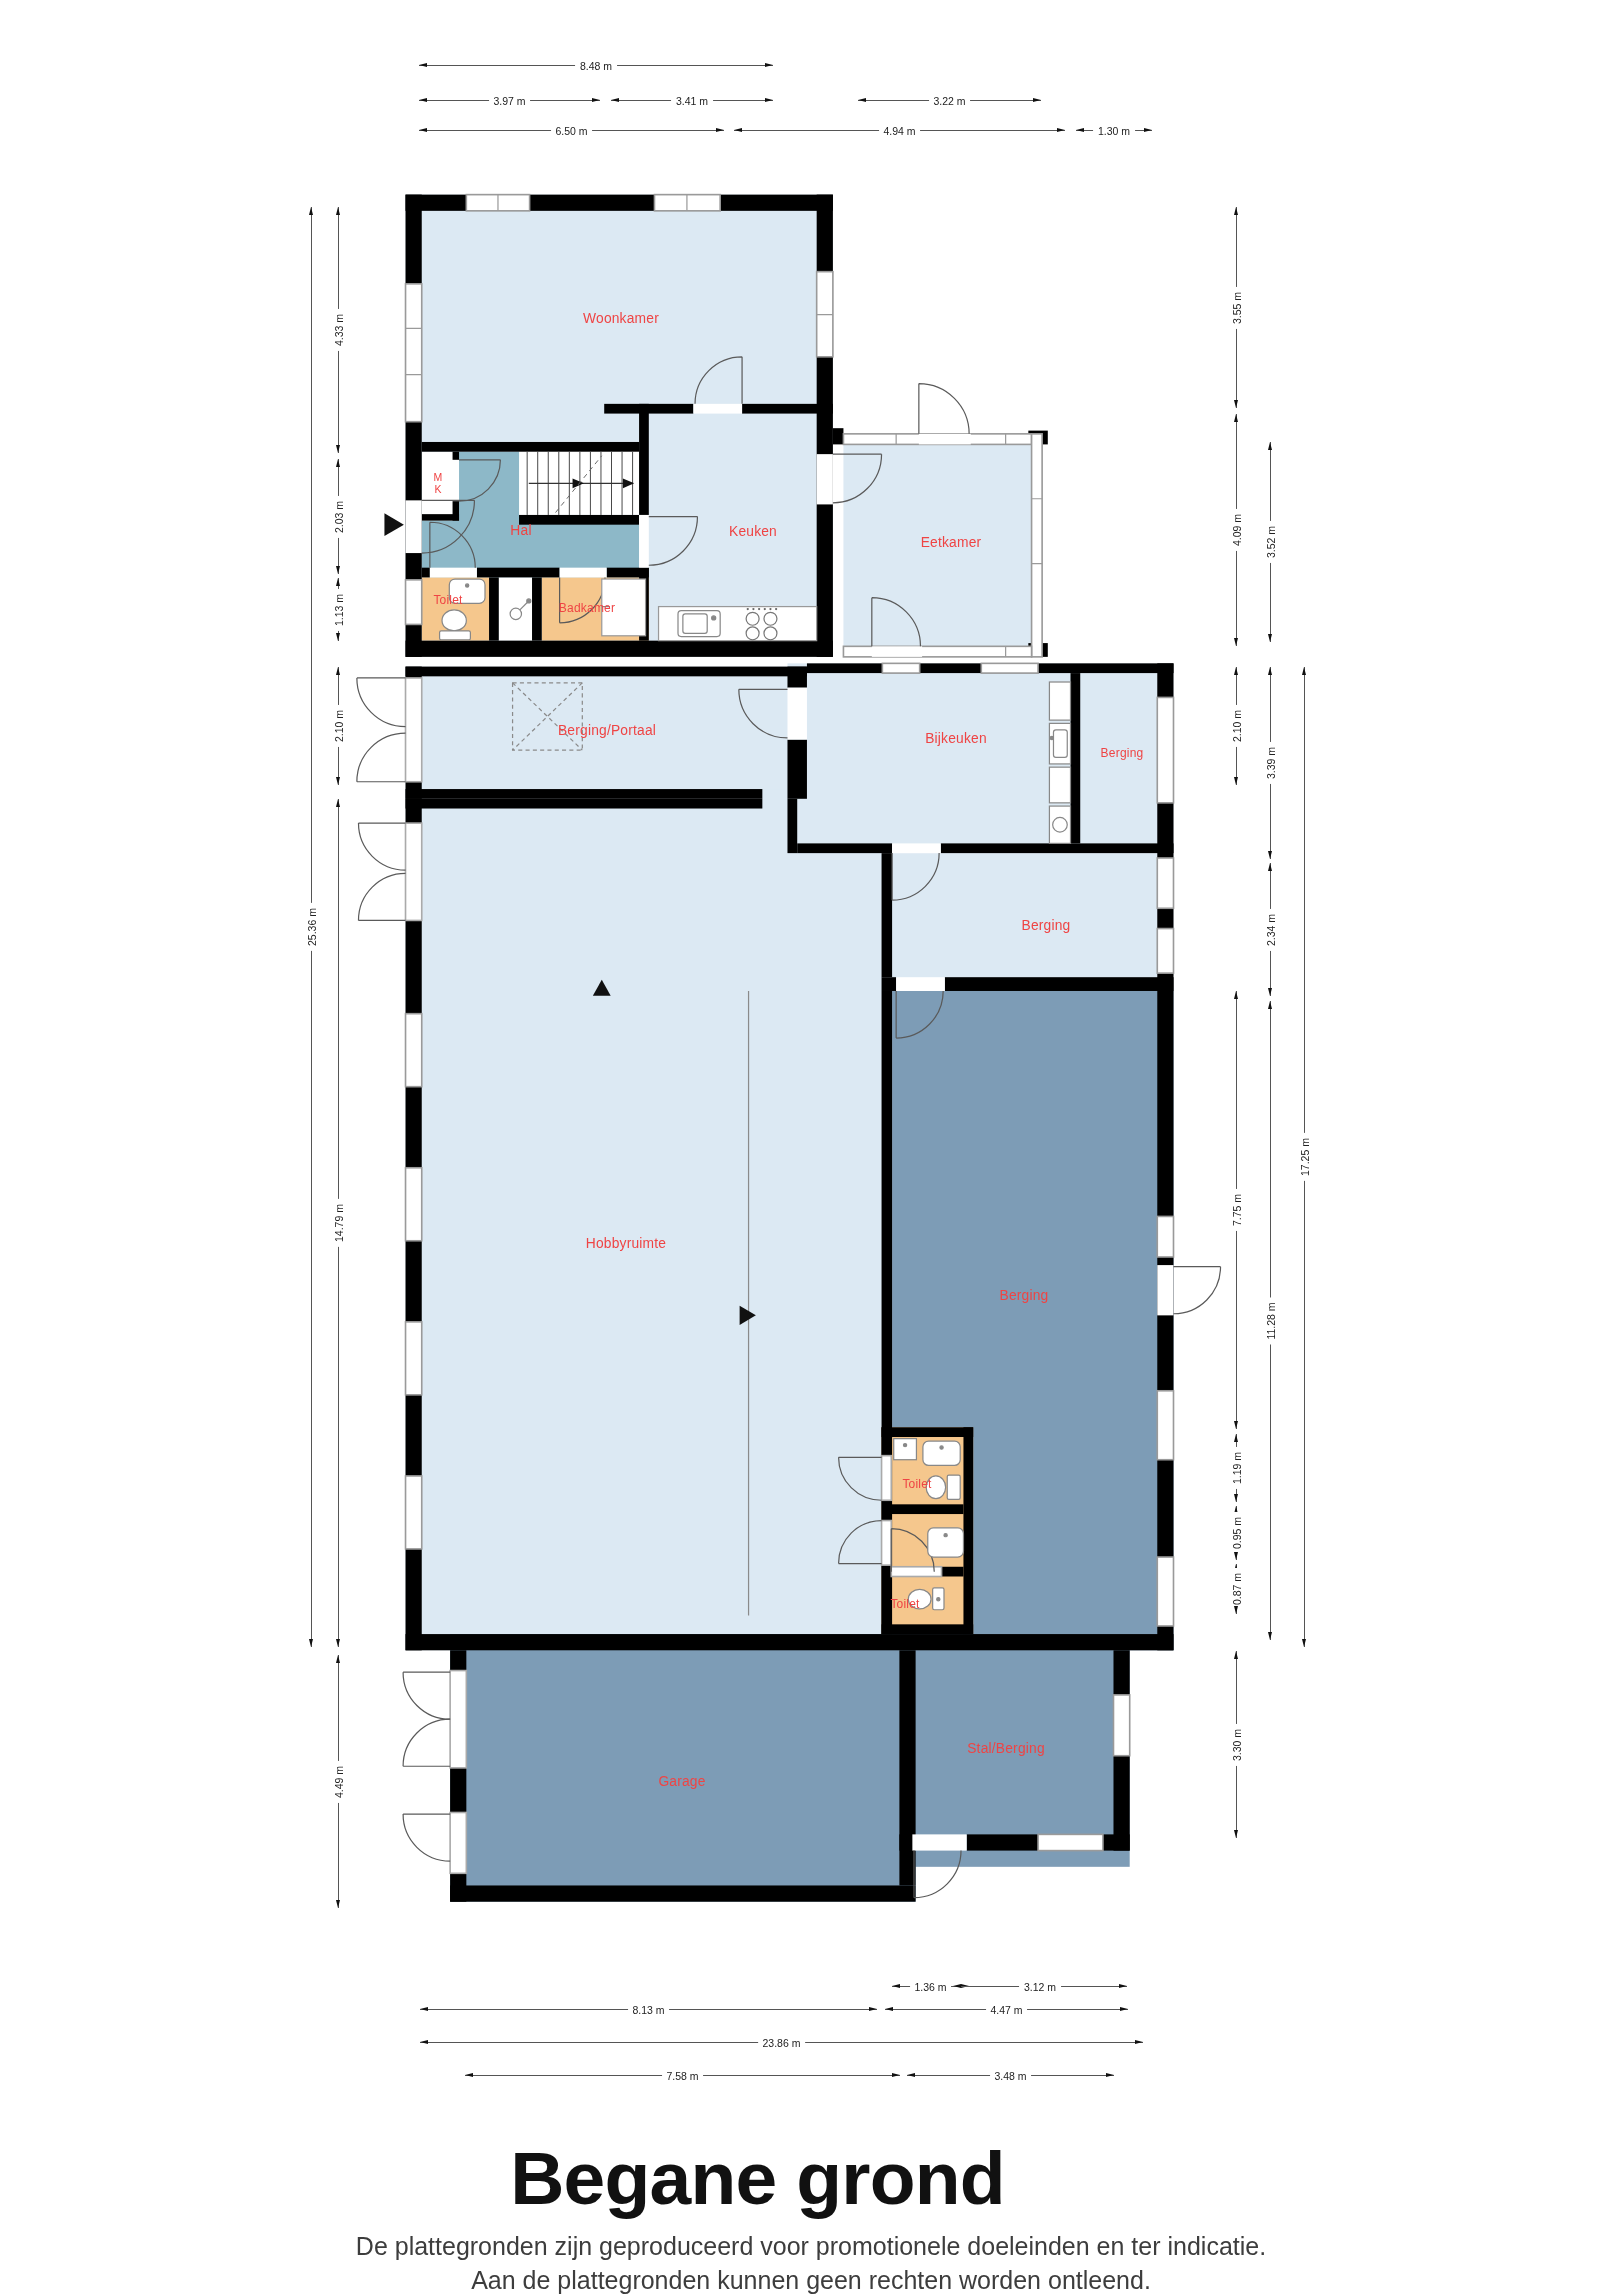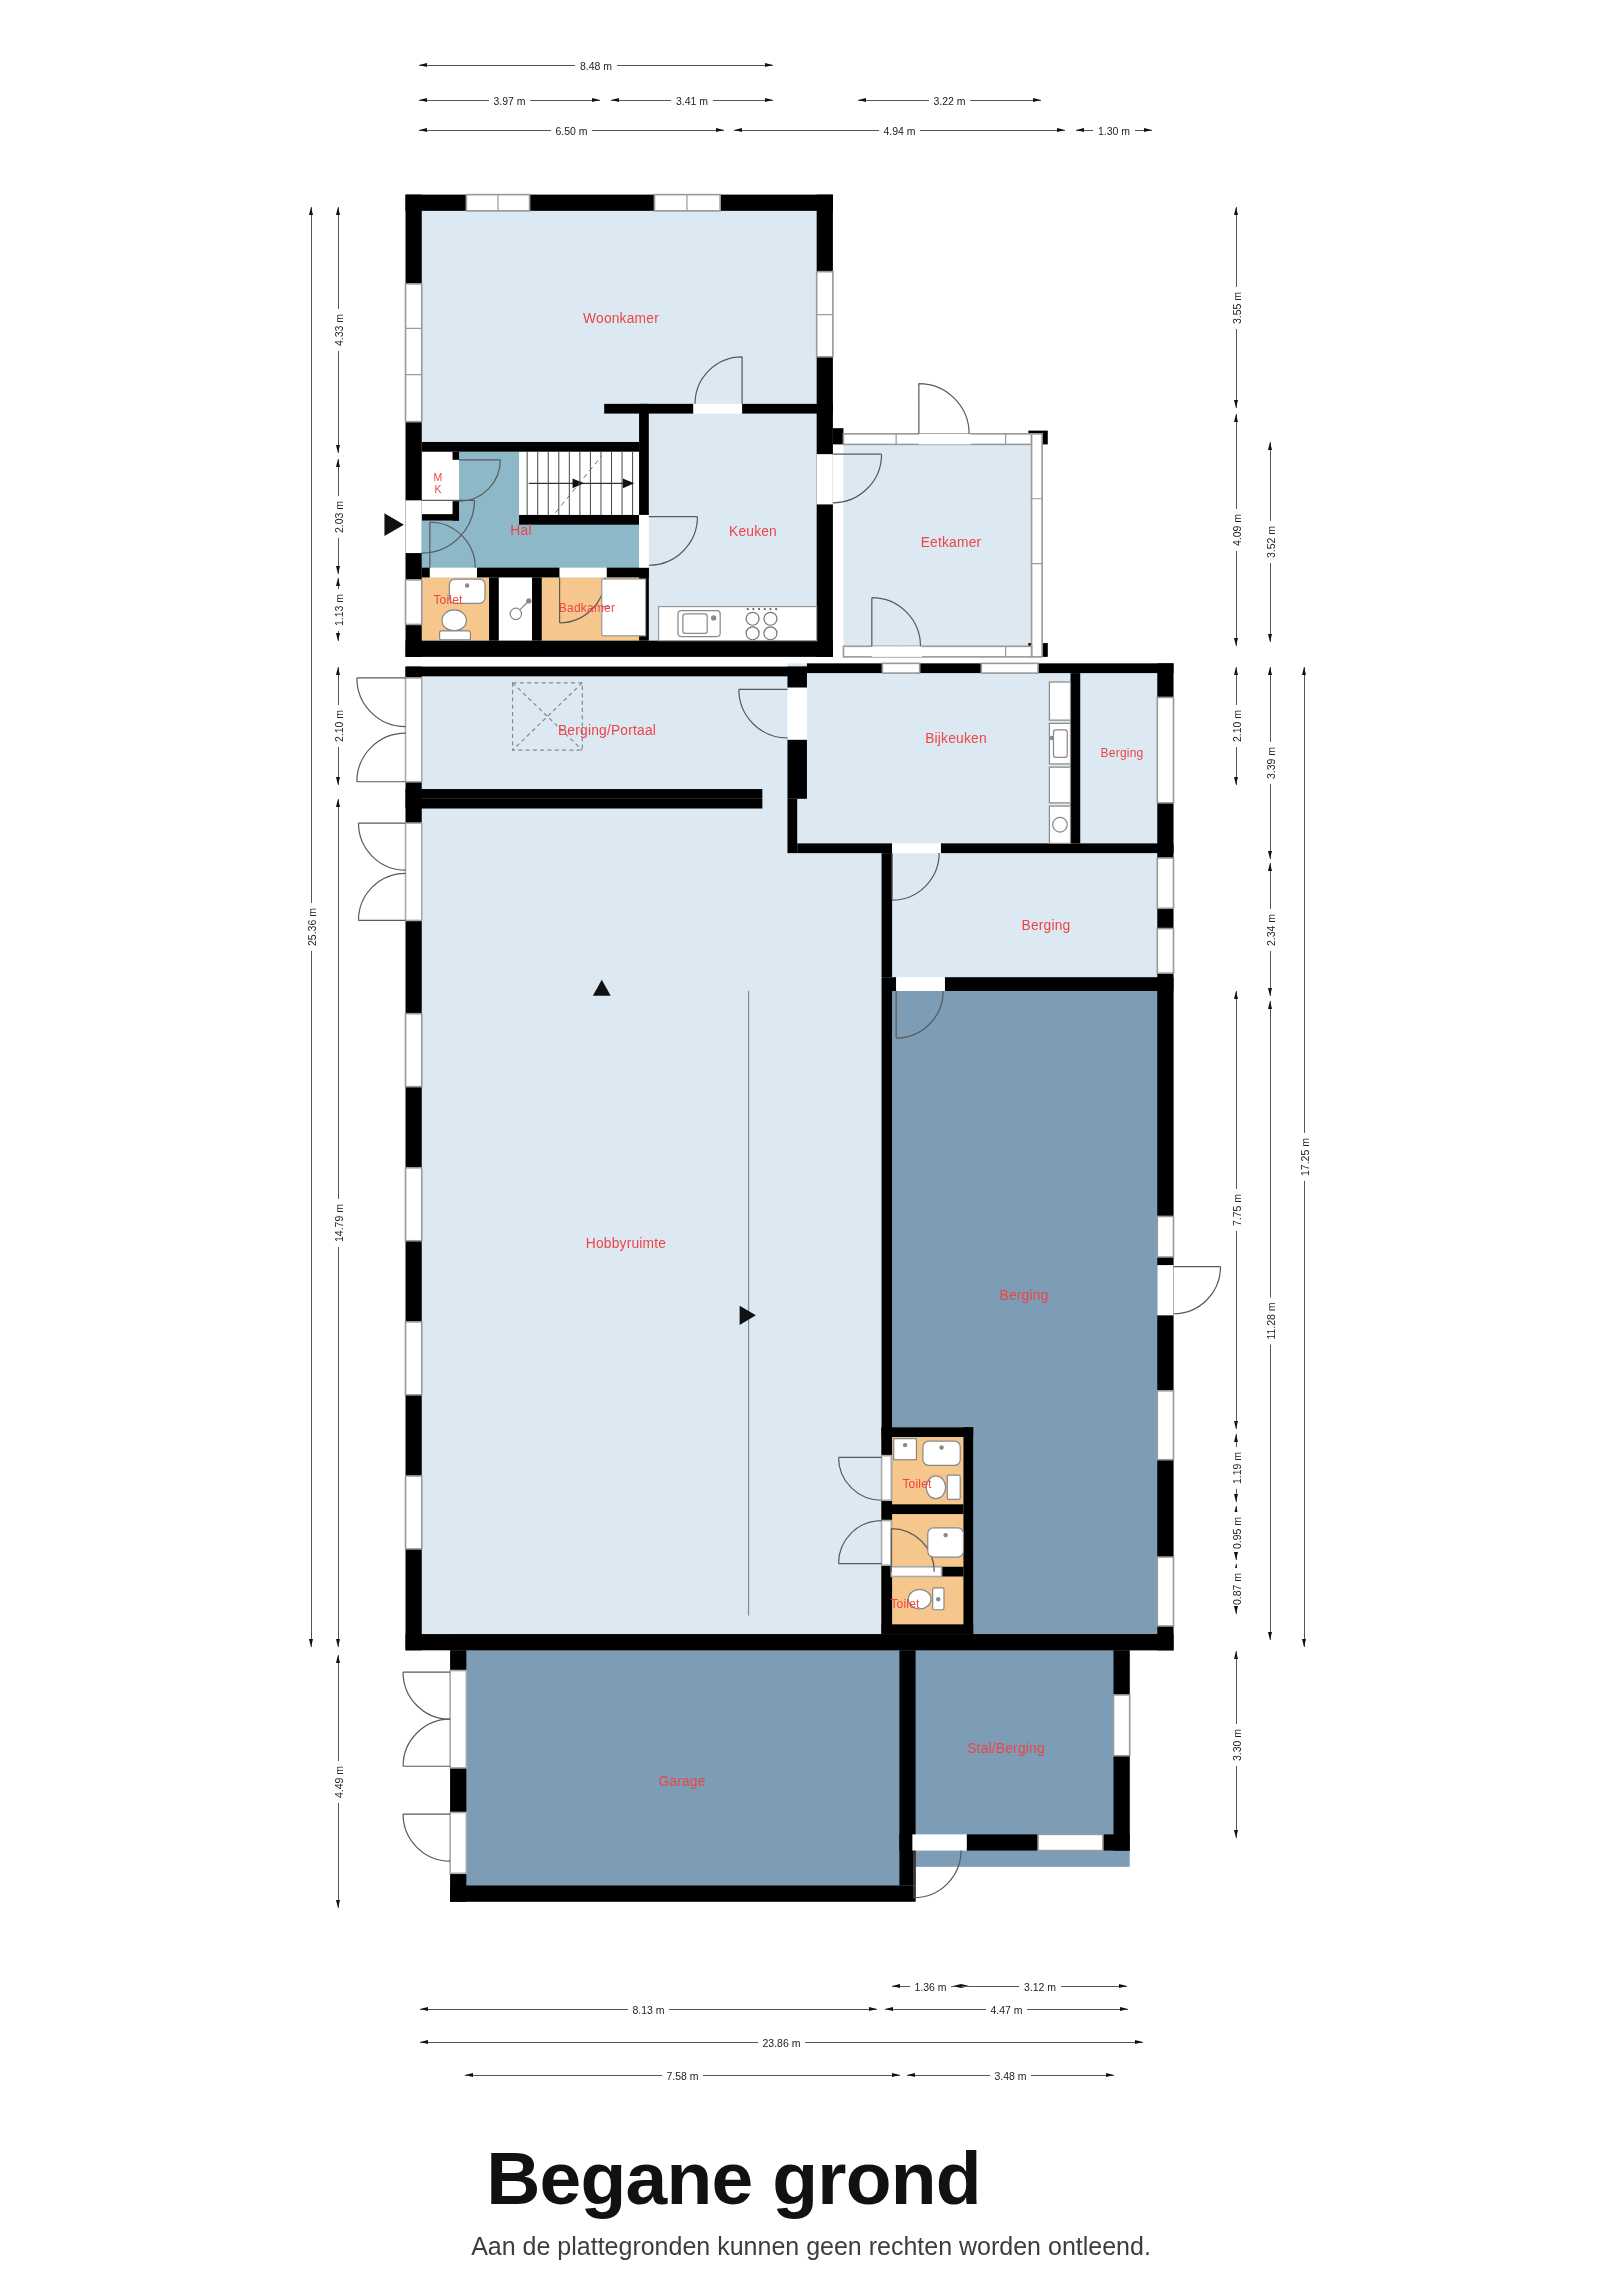--- a/index.html
+++ b/index.html
@@ -27,21 +27,21 @@
   .vdim{position:absolute;width:0;border-left:0.8px solid #555;}
   .vdim::before{content:'';position:absolute;top:0;left:-3.2px;width:0;height:0;
     border-left:2.8px solid transparent;border-right:2.8px solid transparent;border-bottom:8px solid #111;}
   .vdim::after{content:'';position:absolute;bottom:0;left:-3.2px;width:0;height:0;
     border-left:2.8px solid transparent;border-right:2.8px solid transparent;border-top:8px solid #111;}
   .vdim .lbl{position:absolute;top:50%;left:0;transform:translate(-50%,-50%) rotate(-90deg);
     background:#fff;padding:0 4.9px;font-size:10.5px;color:#222;white-space:nowrap;}
   
   .title{
     position:absolute;left:0;top:2135px;width:1467px;text-align:center;
-    font-size:75px;font-weight:bold;color:#111;letter-spacing:-0.8px;
+    font-size:75px;font-weight:bold;color:#111;letter-spacing:-0.8px;padding-left:24px;
   }
   .footer{
     position:absolute;left:0;top:2229px;width:1622px;text-align:center;
     font-size:25px;line-height:34px;color:#3d3d3d;
   }
 </style>
 </head>
 <body>
 
 <div class="canvas">
@@ -417,18 +417,19 @@
     </div>
   <div class="hdim" style="left:465px;top:2075px;width:435px">
       <span class="lbl">7.58 m</span>
     </div>
   <div class="hdim" style="left:907px;top:2075px;width:207px">
       <span class="lbl">3.48 m</span>
     </div>
 
   <div class="title">Begane grond</div>
   <div class="footer">
+    <div>De plattegronden zijn geproduceerd voor promotionele doeleinden en ter indicatie.</div>
     <div>Aan de plattegronden kunnen geen rechten worden ontleend.</div>
 
   </div>
 
 </div>
 
 
 </body></html>

